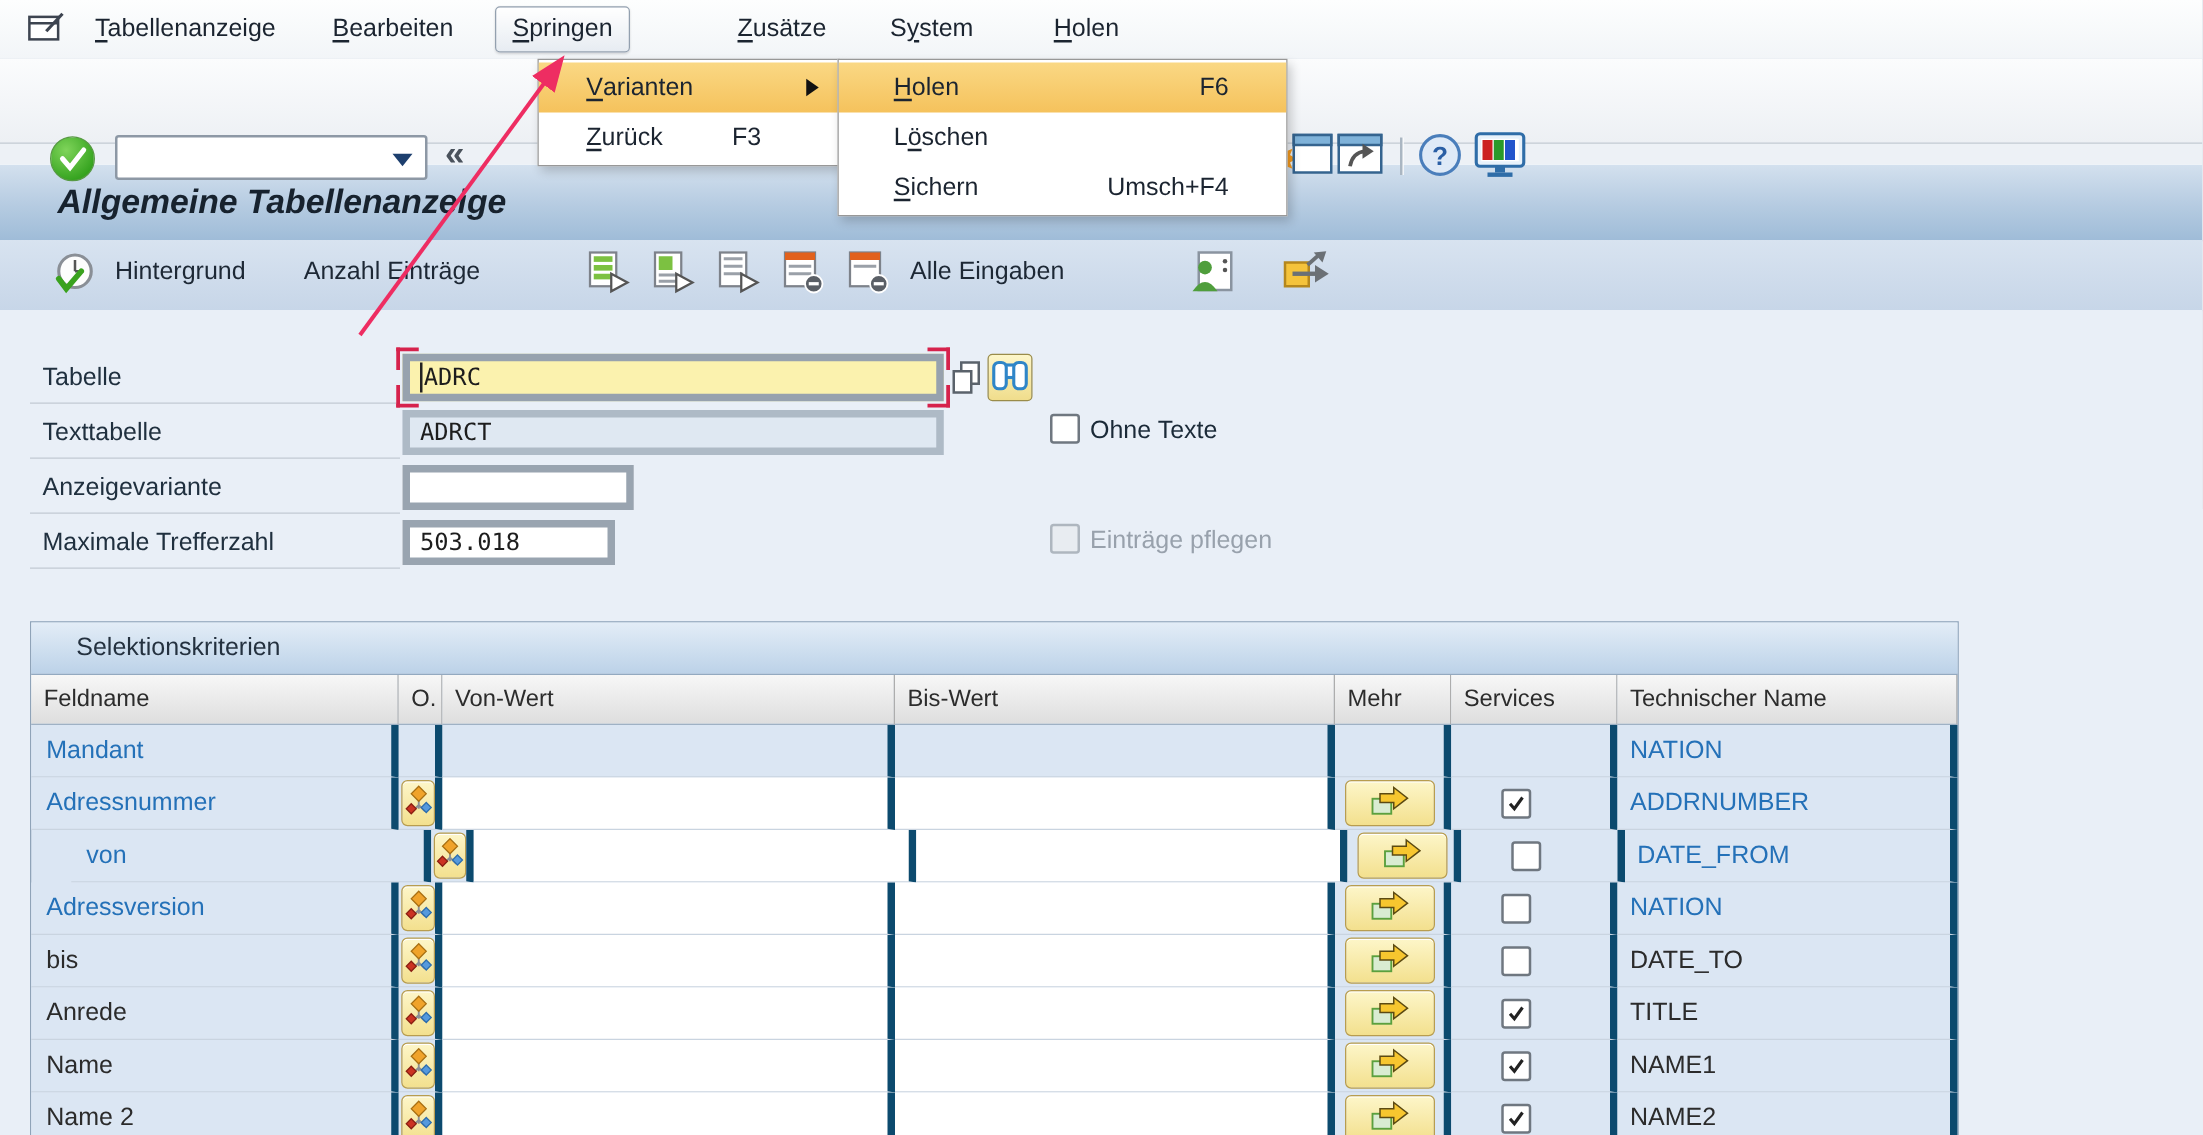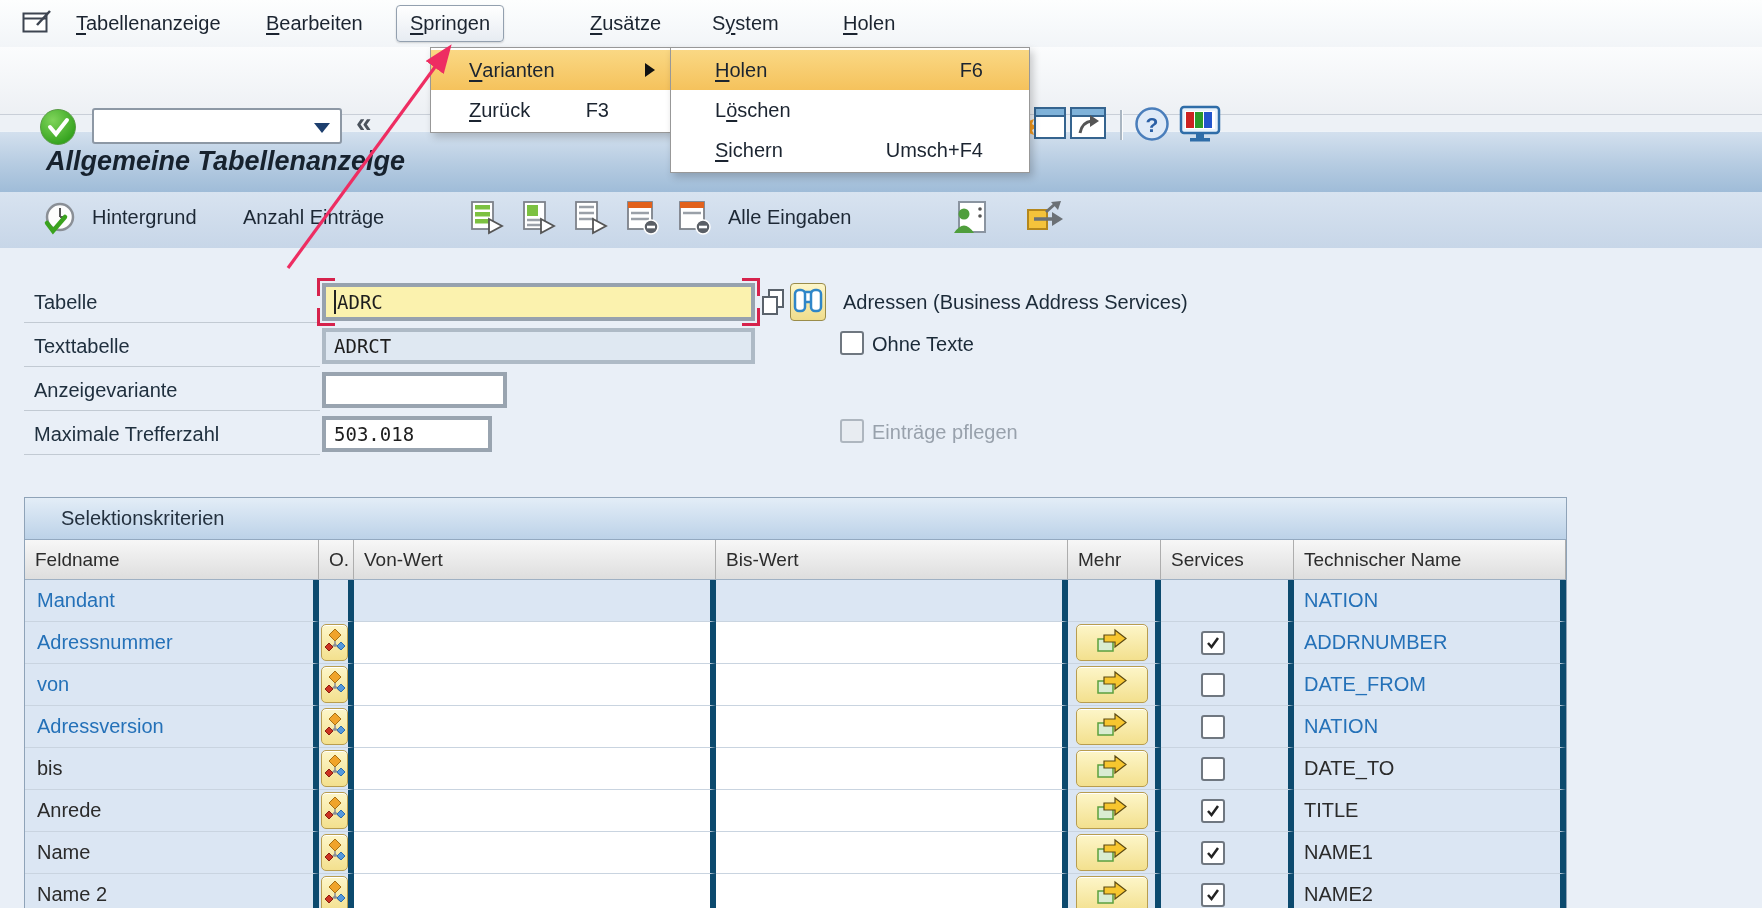--- a/index.html
+++ b/index.html
@@ -35,21 +35,21 @@
   
   .apptoolbar{position:absolute;left:0;top:192px;width:100%;height:56px;
               background:linear-gradient(#d8e3f0,#c7d6e8);border-bottom:1px solid #b0c0d4;}
   .app-label{position:absolute;top:14px;font-size:20px;color:#1d2835;white-space:nowrap;cursor:pointer;}
   .app-icon{position:absolute;top:8px;background:none;border:none;padding:0;cursor:pointer;}
   
   .content{position:absolute;left:0;top:248px;width:100%;height:660px;background:#e9eff7;}
   .flabel{position:absolute;font-size:20px;color:#20303f;white-space:nowrap;}
   .labelline{position:absolute;left:24px;width:296px;height:1px;background:#c2cad3;}
   .field-wrap{position:absolute;}
-  .field{position:absolute;left:0;top:0;right:0;bottom:0;border:4px solid #a21caf;box-sizing:border-box;
+  .field{position:absolute;left:0;top:0;right:0;bottom:0;border:6px solid #a21caf;box-sizing:border-box;
          display:flex;align-items:center;padding-left:8px;}
   .field.yellow{background:#fbf2ae;border-color:#97a2ae;}
   .field.readonly{background:#dfe8f2;border-color:#aebac6;}
   .field.white{background:#ffffff;border-color:#99a4b0;}
   .mono{font-family:"DejaVu Sans Mono",monospace;font-size:19px;color:#1d1d1d;}
   .caret{display:inline-block;width:0;height:24px;border-left:2px solid #222;margin-right:1px;}
   .corner{position:absolute;width:15px;height:15px;border:3px solid #d6224c;}
   .corner.tl{left:-5px;top:-5px;border-right:none;border-bottom:none;}
   .corner.tr{right:-5px;top:-5px;border-left:none;border-bottom:none;}
   .corner.bl{left:-5px;bottom:-5px;border-right:none;border-top:none;}
@@ -276,21 +276,20 @@
       <rect x="3" y="9" width="14" height="17" fill="#fff" stroke="#5a626b" stroke-width="2"></rect>
     </svg>
   </button>
   <button class="binoc-btn" style="left:790px;top:283px;">
     <svg width="32" height="30" viewBox="0 0 32 30">
       <rect x="12" y="6" width="8" height="10" fill="#fff" stroke="#2f86c8" stroke-width="2.5"></rect>
       <rect x="3" y="4" width="10" height="21" rx="4" fill="#fff" stroke="#2f86c8" stroke-width="2.5"></rect>
       <rect x="19" y="4" width="10" height="21" rx="4" fill="#fff" stroke="#2f86c8" stroke-width="2.5"></rect>
     </svg>
   </button>
-  <span class="fdesc" style="left:843px;top:291px;">Adressen (Business Address Services)</span>
 
   <div class="field-wrap" style="left:322px;top:328px;width:433px;height:36px;">
     <div class="field readonly">
         <span class="mono">ADRCT</span>
       </div>
   </div>
   <span class="cb" style="position:absolute;left:840px;top:331px;">
     
   </span>
   <span class="cblabel" style="left:872px;top:333px;">Ohne Texte</span>
@@ -367,21 +366,21 @@
       <svg width="16" height="16" viewBox="0 0 16 16">
                 <path d="M3 8 l3.5 4 L13 3" stroke="#222" stroke-width="2.5" fill="none"></path>
               </svg>
     </span>
   </div>
           <div class="sel-cell" style="width: 272px; padding-left: 10px;">
             <span class="keytext">ADDRNUMBER</span>
           </div>
         </div>
         <div class="sel-row">
-          <div class="sel-cell" style="width: 294px; padding-left: 12px;">
+          <div class="sel-cell" style="width: 294px; padding-left: 12px; margin-left: 32px;">
             <span class="keytext">von</span>
           </div>
           <div class="sel-cell" style="width: 35px;">
     <button class="opbtn">
       <svg width="22" height="26" viewBox="0 0 22 26">
         <path d="M11 11 L11 19 M11 16 L6 21 M11 16 L16 21" stroke="#8a8f96" stroke-width="1.5" fill="none"></path>
         <polygon points="11,1 17,7 11,13 5,7" fill="#f0a32a" stroke="#a86f12"></polygon>
         <polygon points="5,15 9,19 5,23 1,19" fill="#cc3322" stroke="#8a1f12"></polygon>
         <polygon points="17,14 21,18 17,22 13,18" fill="#5599dd" stroke="#2d6eae"></polygon>
       </svg>

